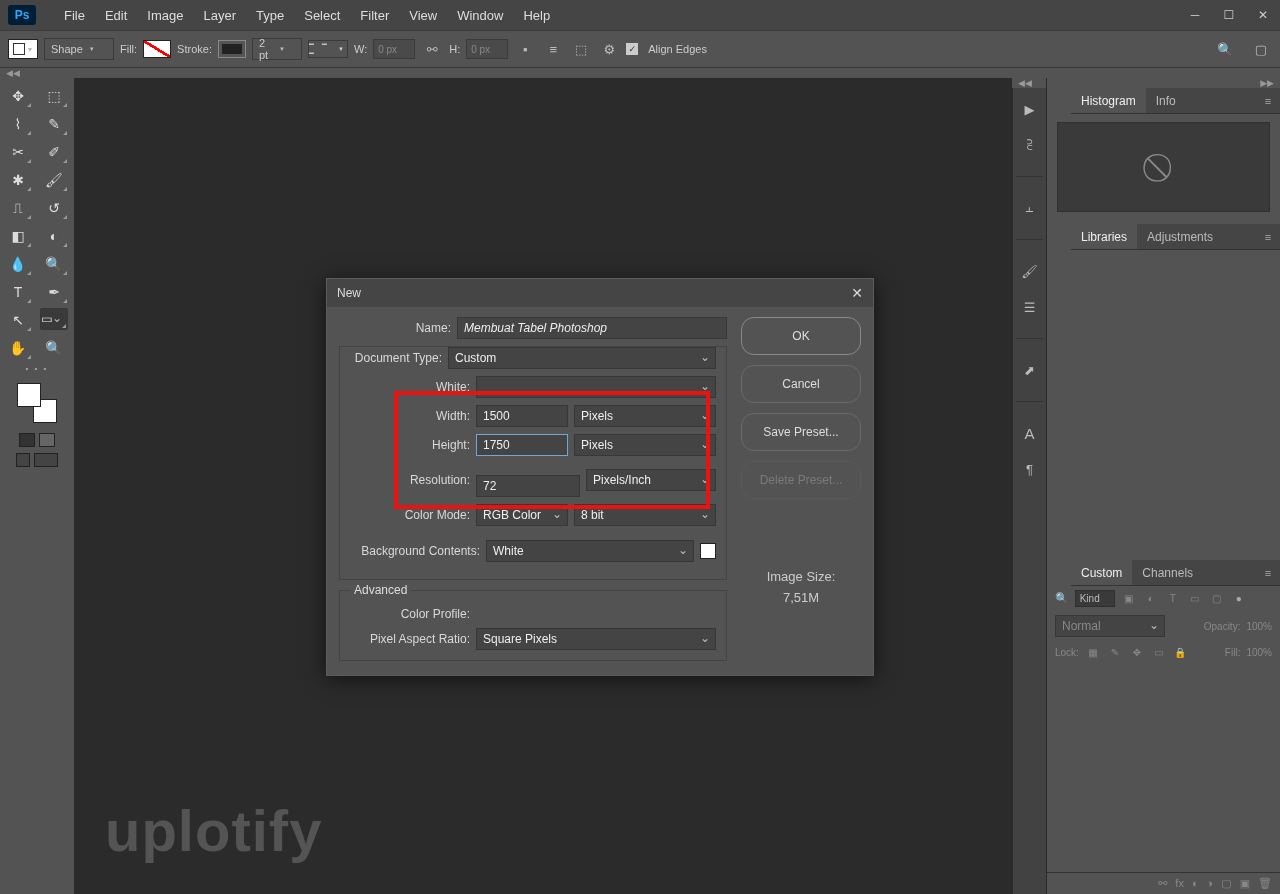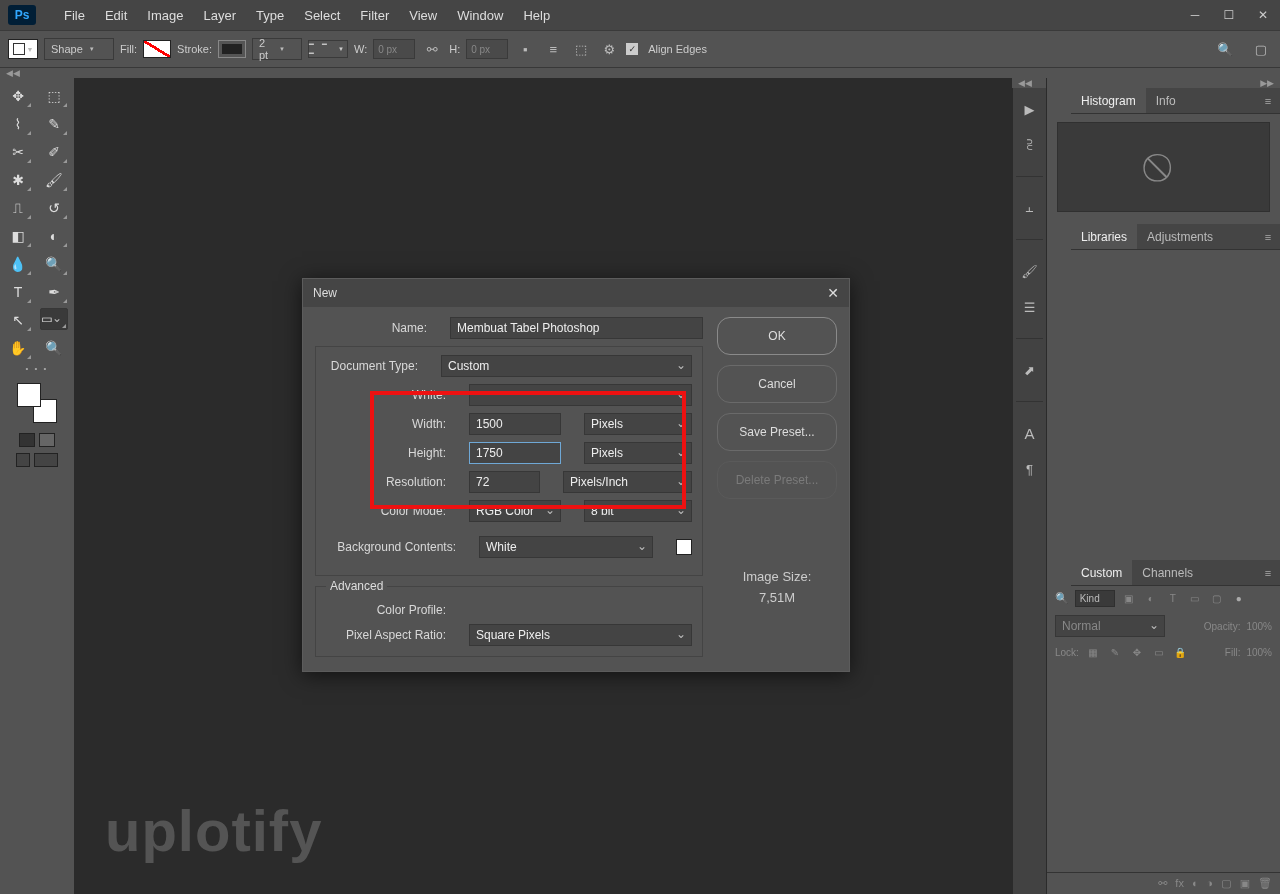--- a/index.html
+++ b/index.html
@@ -49,30 +49,30 @@
 .panel-body { background:#535353; }
 .hist-box { margin:8px 10px 12px; height:90px; background:#3a3a3a; border:1px solid #303030; display:flex; align-items:center; justify-content:center; color:#888; font-size:28px; }
 .layer-opts { display:flex; align-items:center; padding:4px 8px; gap:6px; color:#aaa; }
 .layer-opts input { background:#3a3a3a; border:1px solid #2f2f2f; color:#bbb; font-size:10px; padding:2px 4px; }
 .layer-row { display:flex; align-items:center; padding:4px 8px; gap:6px; color:#888; font-size:10px; }
 .layer-ic { width:16px; height:14px; display:flex; align-items:center; justify-content:center; color:#888; font-size:10px; }
 .layer-footer { margin-top:auto; display:flex; justify-content:flex-end; gap:8px; padding:4px 8px; border-top:1px solid #333; color:#888; font-size:11px; }
 .watermark { position:absolute; left:30px; bottom:30px; font-size:58px; font-weight:700; color:rgba(160,160,160,0.35); letter-spacing:1px; font-family:Arial,sans-serif; }
 
 
-.dialog { position:absolute; left:302px; top:278px; width:548px; background:#535353; box-shadow:0 3px 20px rgba(0,0,0,0.6); border:1px solid #5c5c5c; }
+.dialog { position:absolute; left:326px; top:278px; width:548px; background:#535353; box-shadow:0 3px 20px rgba(0,0,0,0.6); border:1px solid #5c5c5c; }
 .dlg-title { height:28px; background:#454545; display:flex; align-items:center; padding:0 10px; font-size:12px; color:#ddd; }
 .dlg-close { margin-left:auto; font-size:14px; color:#ddd; }
 .dlg-body { display:flex; padding:10px 12px 14px; gap:14px; }
 .dlg-left { flex:1; }
 .dlg-right { width:120px; display:flex; flex-direction:column; gap:10px; }
 .dlg-btn { height:38px; background:#535353; border:1px solid #6a6a6a; border-radius:13px; color:#ddd; font-size:12px; display:flex; align-items:center; justify-content:center; }
 .dlg-btn.primary { border:1px solid #8a8a8a; }
 .dlg-btn.disabled { color:#7a7a7a; border-color:#5a5a5a; }
-.row { display:flex; align-items:center; margin-bottom:7px; gap:23px; }
+.row { display:flex; align-items:center; margin-bottom:7px; gap:6px; }
 .row label { text-align:right; color:#d8d8d8; font-size:12px; }
 .nm-lbl { width:112px; } 
 .dt-lbl { width:112px; }
 .sz-lbl { width:138px; }
 .txt { height:22px; background:#444; border:1px solid #373737; color:#eee; padding:0 6px; font-size:12px; }
 .sel { height:22px; background:#444; border:1px solid #373737; color:#eee; padding:0 20px 0 6px; font-size:12px; display:flex; align-items:center; position:relative; }
 .sel::after { content:"⌄"; position:absolute; right:5px; top:2px; color:#bbb; font-size:12px; }
 .sel.dis { color:#888; }
 .fieldset { border:1px solid #444; padding:16px 10px 10px; position:relative; margin-top:4px; }
 .legend { position:absolute; top:-8px; left:10px; background:#535353; padding:0 4px; font-size:12px; color:#ddd; }
@@ -258,44 +258,44 @@
 
 <div class="dialog">
   <div class="dlg-title">
     <span>New</span>
     <span class="dlg-close">✕</span>
   </div>
   <div class="dlg-body">
     <div class="dlg-left">
       <div class="row">
         <label class="nm-lbl">Name:</label>
-        <input class="txt" style="flex: 1 1 0%;" value="Membuat Tabel Photoshop">
-      </div>
-      <div class="fieldset" style="padding-top:8px">
+        <input class="txt" style="flex: 1 1 0%; font-style: italic;" value="Membuat Tabel Photoshop">
+      </div>
+      <div class="fieldset" style="padding-top:0">
         <div class="row">
           <label class="dt-lbl" style="width:92px">Document Type:</label>
           <div class="sel" style="flex:1">Custom</div>
         </div>
         <div class="row">
           <label class="sz-lbl" style="width:120px">White:</label>
           <div class="sel dis" style="flex:1"></div>
         </div>
         <div class="row">
           <label style="width:120px">Width:</label>
           <input class="txt" style="width: 92px;" value="1500">
           <div class="sel" style="flex:1">Pixels</div>
         </div>
         <div class="row">
           <label style="width:120px">Height:</label>
           <input class="txt" style="width: 92px; border: 1px solid rgb(111, 168, 214);" value="1750">
           <div class="sel" style="flex:1">Pixels</div>
         </div>
         <div class="row">
           <label style="width:120px">Resolution:</label>
-          <input class="txt" style="width: 71px;" value="72">
+          <input class="txt" style="width: 104px; margin-top: 12px;" value="72">
           <div class="sel" style="flex:1">Pixels/Inch</div>
         </div>
         <div class="row">
           <label style="width:120px">Color Mode:</label>
           <div class="sel" style="width:92px">RGB Color</div>
           <div class="sel" style="flex:1">8 bit</div>
         </div>
         <div class="row" style="margin-top:14px">
           <label style="width:130px">Background Contents:</label>
           <div class="sel" style="flex:1">White</div>

